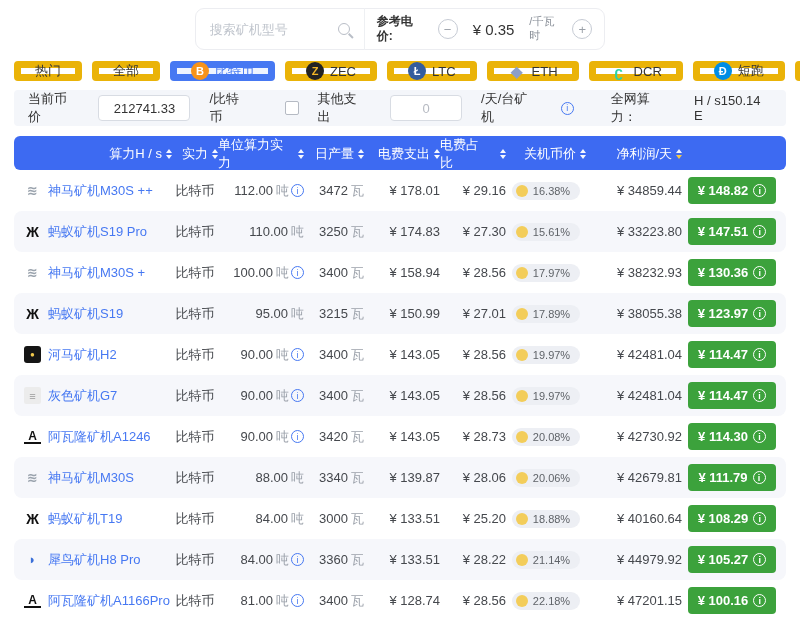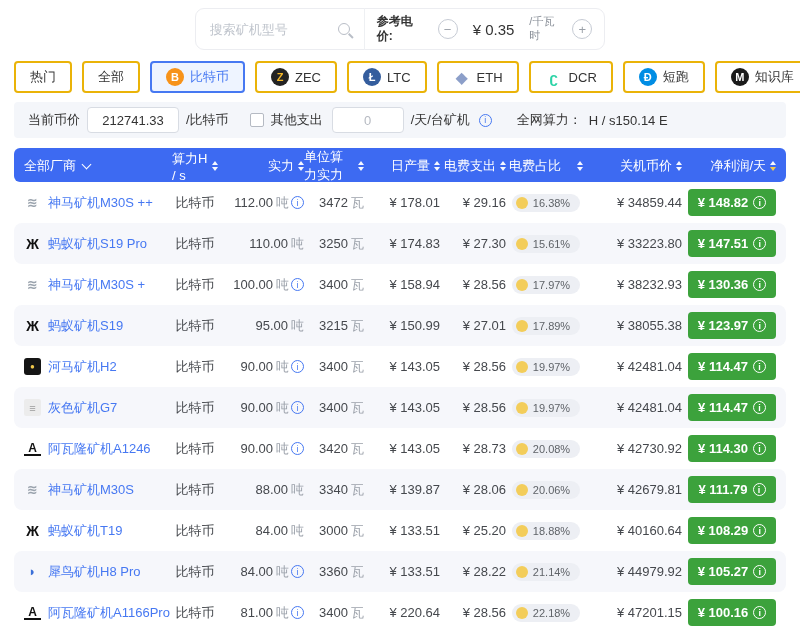--- a/index.html
+++ b/index.html
@@ -23,37 +23,37 @@
   .price-seg { display:flex; align-items:center; padding:0 12px; gap:15px; }
   .plabel { font-size:12px; font-weight:bold; color:#333; width:46px; line-height:1.25; }
   .circ { width:20px; height:20px; border:1px solid #c6cbd4; border-radius:50%;
           color:#9aa0a8; font-size:13px; display:flex; align-items:center;
           justify-content:center; cursor:pointer; }
   .pval { font-size:15px; color:#333; }
   .punit { font-size:11px; color:#8a9099; width:28px; line-height:1.25; }
 
   
   .tabs { display:flex; gap:10px; margin:11px 14px 0; }
-  .tab { height:32px; padding:0 14px; border:2px solid #eab308; border-radius:4px;
+  .tab { height:20px; padding:0 14px; border:7px solid #eab308; border-radius:4px;
          background:#fff; display:flex; align-items:center; font-size:13px; color:#333;
          cursor:pointer; white-space:nowrap; }
   .tab.active { border-color:#4678f2; color:#4678f2; background:#eef4ff; }
   .coin-ic { width:18px; height:18px; border-radius:50%; display:flex; align-items:center;
              justify-content:center; font-size:11px; font-weight:bold; margin-right:6px; }
   .btc { background:#f7931a; color:#fff; }
   .zec { background:#232323; color:#f4b728; }
   .ltc { background:#345d9d; color:#fff; }
   .ethd { background:none; color:#8c9fc9; font-size:16px; }
   .dcrc { background:none; color:#2bd3a6; font-size:15px; font-weight:bold; }
   .dash { background:#008de4; color:#fff; }
   .xmr { background:#1b1b1b; color:#fff; }
 
   
   .settings { margin:9px 14px 0; height:36px; background:#f4f6fa; border-radius:4px;
-              display:flex; align-items:center; gap:7px; padding:0 14px; font-size:13px; }
+              display:flex; align-items:center; gap:19px; padding:0 14px; font-size:13px; }
   .set-input { height:26px; border:1px solid #d8dce3; border-radius:4px; background:#fff;
                text-align:center; font-size:13px; font-family:inherit; color:#333; outline:none; }
   .w-price { width:92px; }
   .w-other { width:72px; color:#b6bac2; margin-left:2px; }
   .cbox { width:14px; height:14px; border:1px solid #b5bac3; border-radius:2px;
           background:#fff; margin-left:14px; cursor:pointer; }
   .ic-info { display:inline-flex; align-items:center; justify-content:center; width:13px;
              height:13px; border-radius:50%; border:1px solid; font-size:9px; flex:none; }
   .ic-info.blue { color:#4678f2; margin-left:2px; }
   .ic-info.white { color:#fff; margin-left:5px; }
@@ -172,24 +172,20 @@
     <span class="cbox"></span>
     <span>其他支出</span>
     <input class="set-input w-other" value="0" style="">
     <span>/天/台矿机</span>
     <span class="ic-info blue">i</span>
     <span class="net-label">全网算力：</span>
     <span>H / s150.14 E</span>
   </div>
 
   <div class="thead">
-    <div class="hc">
-        <span>全部厂商</span>
-        <span class="chev"></span>
-      </div>
     <div class="hc h-right">
         <span>算力H / s</span>
         <span class="sorts">
           <i class="tri up"></i>
           <i class="tri down"></i>
         </span>
       </div>
     <div class="hc h-right">
         <span>实力</span>
         <span class="sorts">
@@ -648,21 +644,21 @@
     <div class="c c-right">
         <span>81.00</span>
         <span class="unit">吨</span>
         <span class="ic-info blue">i</span>
       </div>
     <div class="c c-right">
         <span>3400</span>
         <span class="unit">瓦</span>
       </div>
     <div class="c c-right">
-        <span>¥ 220.64</span>
+        <span>¥ 128.74</span>
       </div>
     <div class="c c-right">
         <span>¥ 28.56</span>
       </div>
     <div class="c c-center">
         <span class="pct-pill">
           <span class="dot"></span>
           <span>22.18%</span>
         </span>
       </div>

